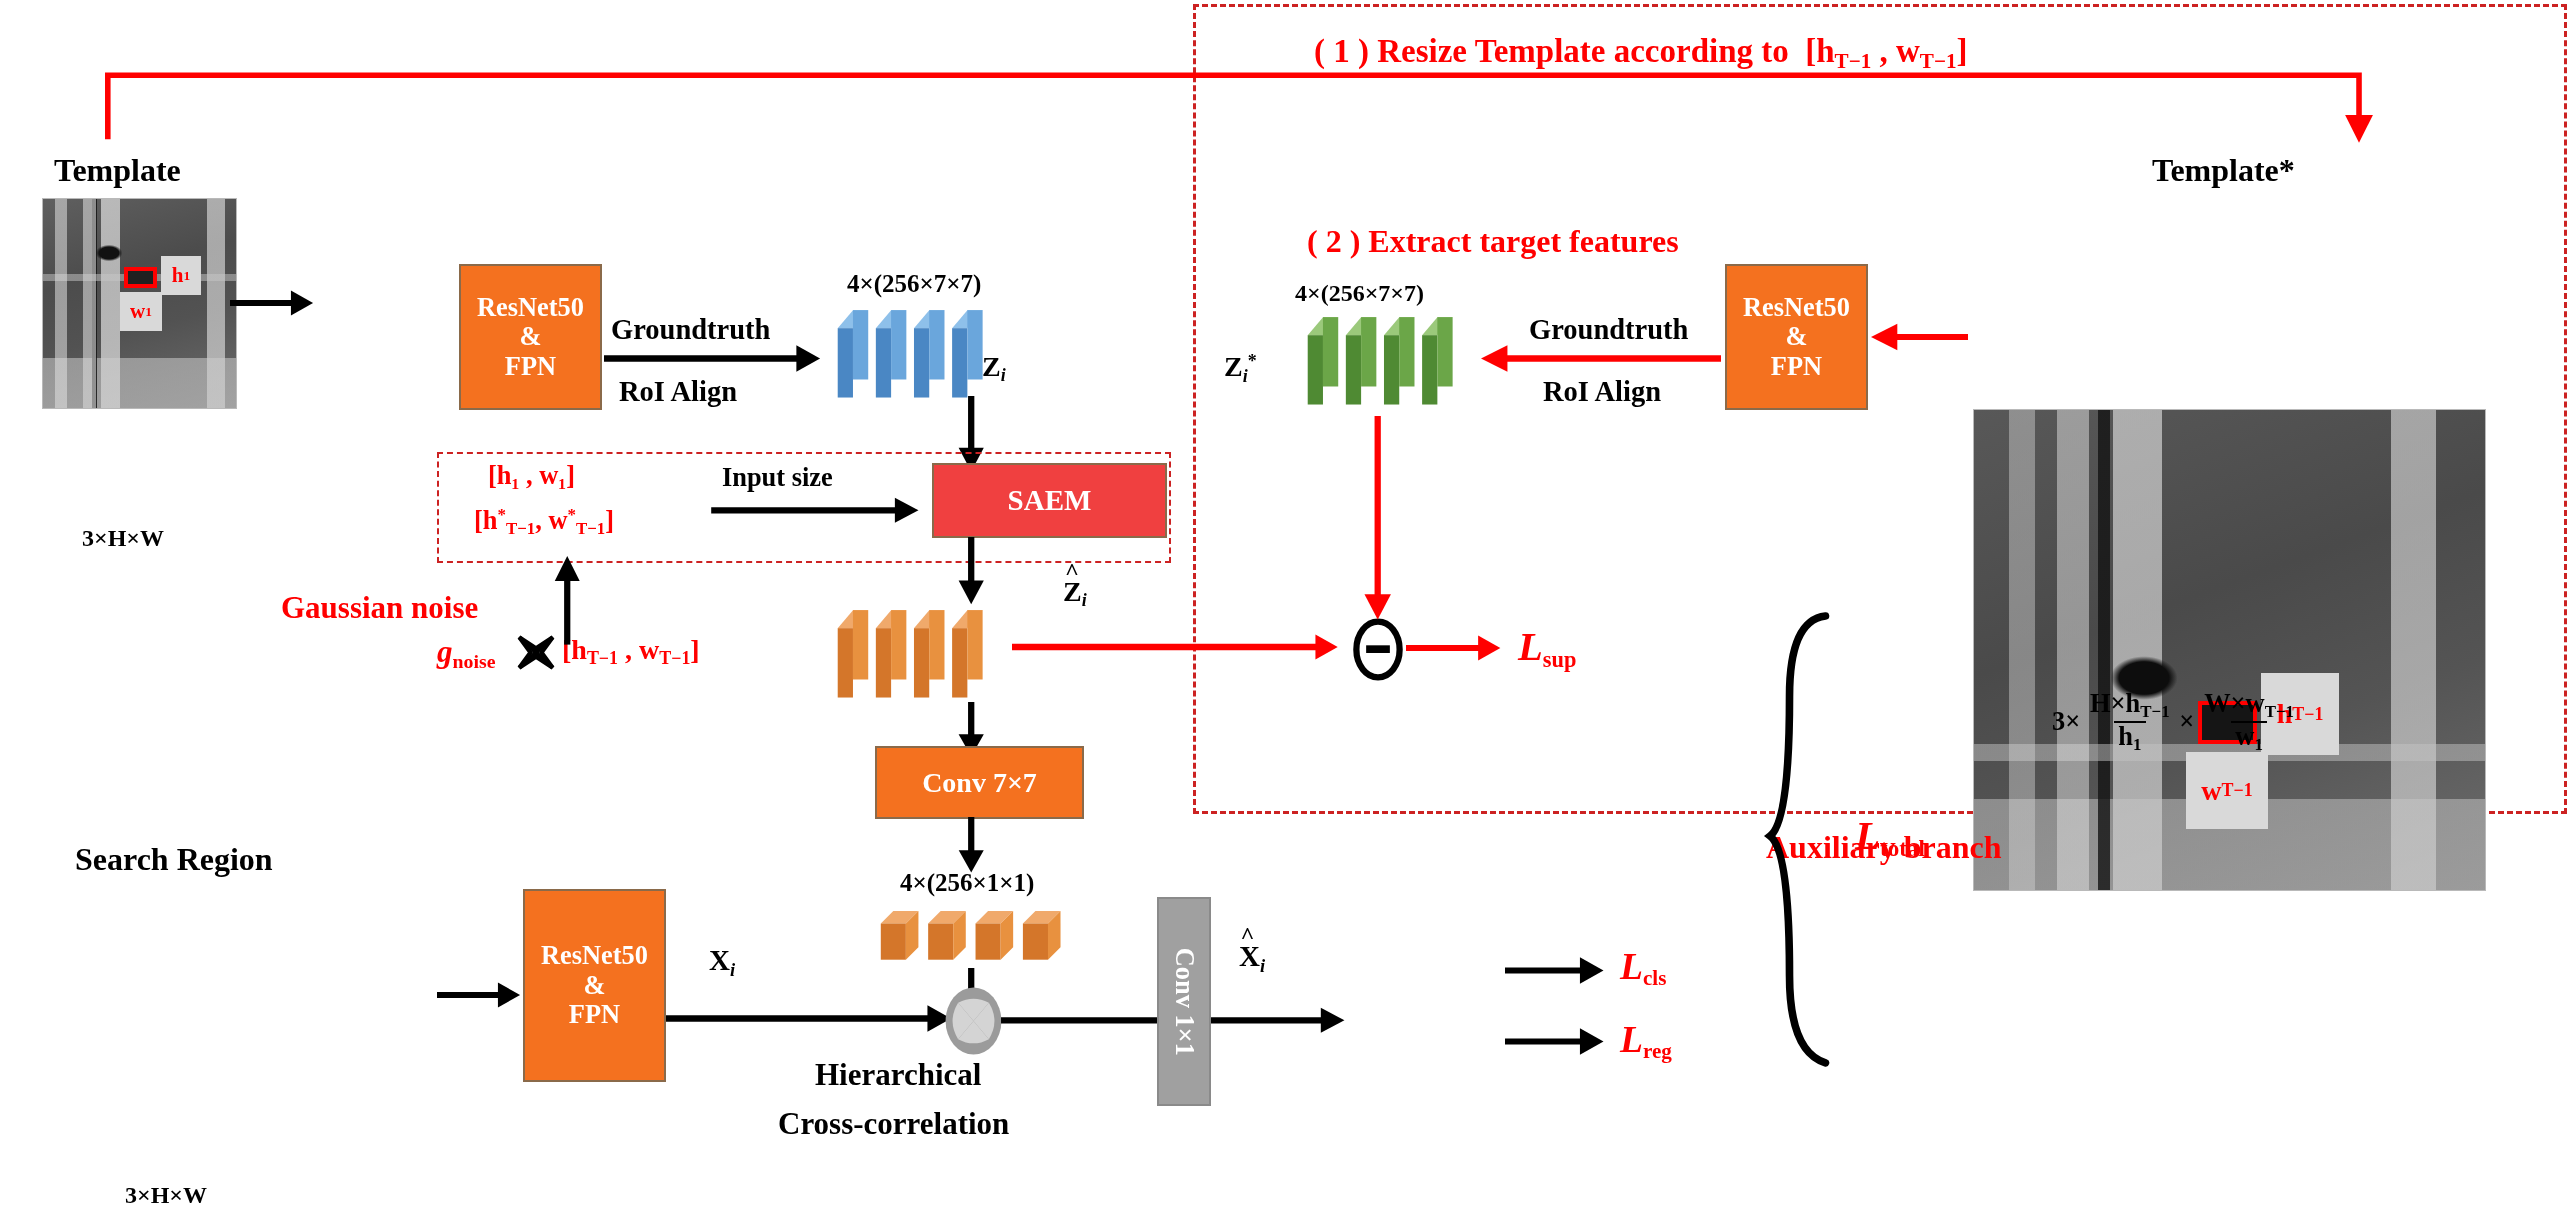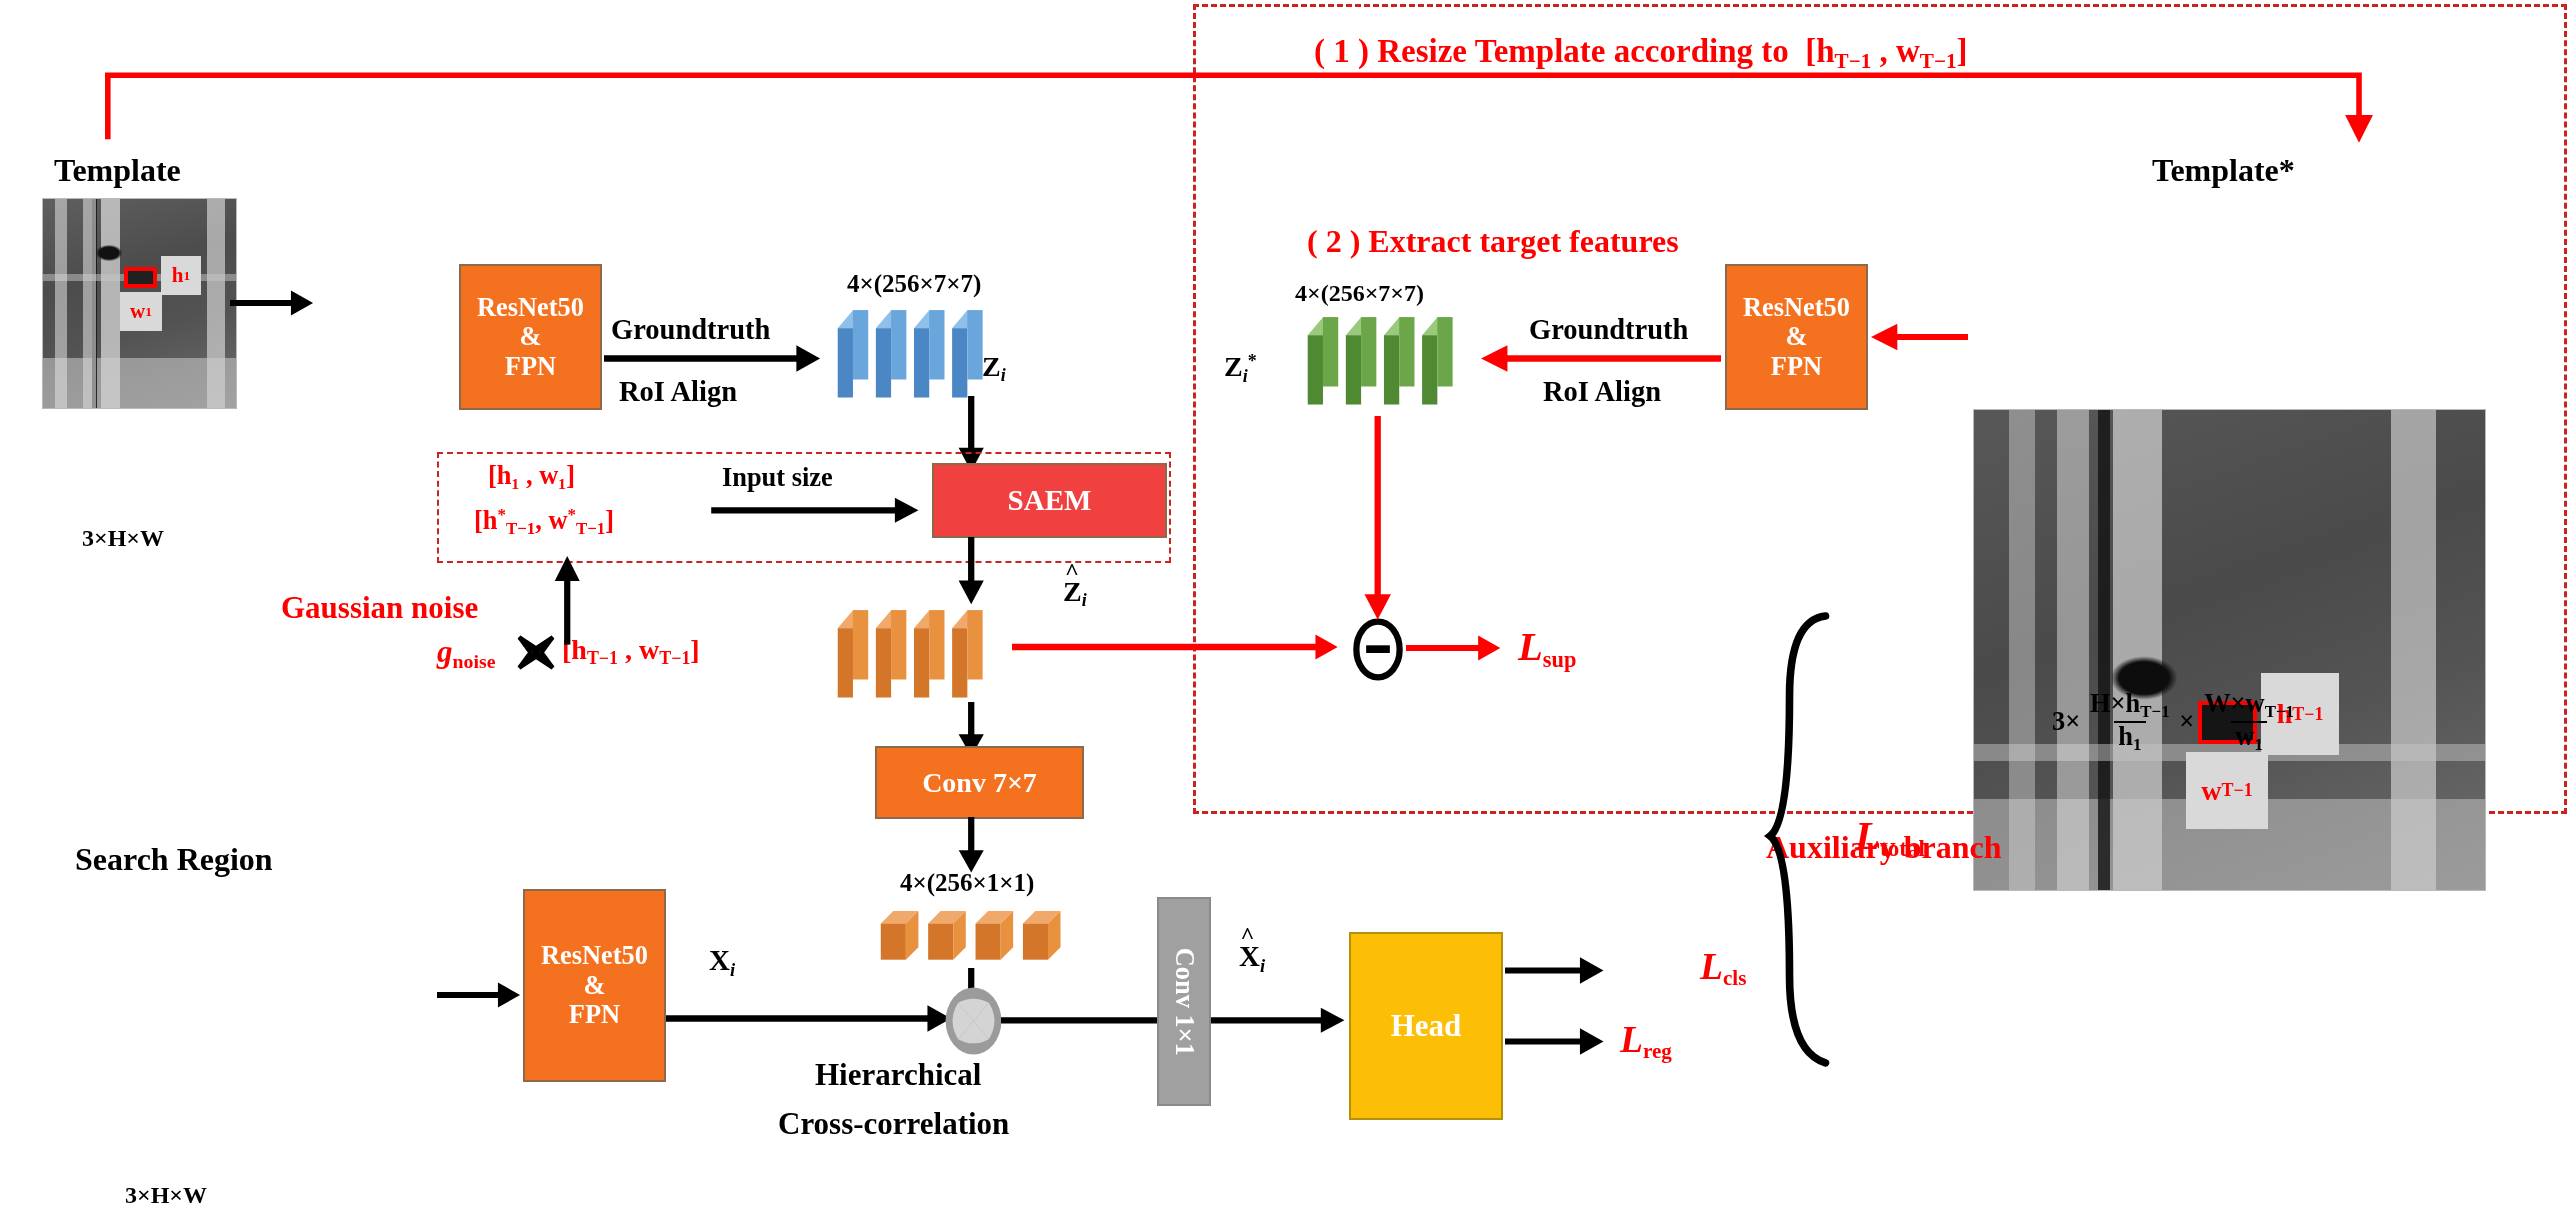--- a/index.html
+++ b/index.html
@@ -401,27 +401,26 @@
     <line x1="0" y1="22" x2="162" y2="22" stroke="#000" stroke-width="9"></line>
     <polygon points="192,22 158,4 158,40" fill="#000"></polygon>
   </svg>
 
   <div class="abs lbl" style="left:1239px;top:940px;font-size:29px;">
     <span style="position:relative;">
       <span style="position:absolute;left:1.4px;top:-18px;font-size:24px;">^</span>
       <span>X</span></span><span class="sub ital">i</span>
   </div>
 
-  <div class="abs blk yellow" style="left:1349px;top:932px;width:154px;height:188px;font-size:31px;">Head</div>
 
   <svg class="abs" style="left:1505px;top:953px;width:111px;height:35px;" viewBox="0 0 160 50" width="111" height="35">
     <line x1="0" y1="25" x2="112" y2="25" stroke="#000" stroke-width="9"></line>
     <polygon points="142,25 108,6 108,44" fill="#000"></polygon>
   </svg>
-  <div class="abs rlbl" style="left:1700px;top:944px;font-size:33px;">
+  <div class="abs rlbl" style="left:1620px;top:944px;font-size:33px;">
     <span class="ital" style="font-size:1.14em;">L</span><span class="sub">cls</span>
   </div>
 
   <svg class="abs" style="left:1505px;top:1024px;width:111px;height:35px;" viewBox="0 0 160 50" width="111" height="35">
     <line x1="0" y1="25" x2="112" y2="25" stroke="#000" stroke-width="9"></line>
     <polygon points="142,25 108,6 108,44" fill="#000"></polygon>
   </svg>
   <div class="abs rlbl" style="left:1620px;top:1017px;font-size:33px;">
     <span class="ital" style="font-size:1.14em;">L</span><span class="sub">reg</span>
   </div>

